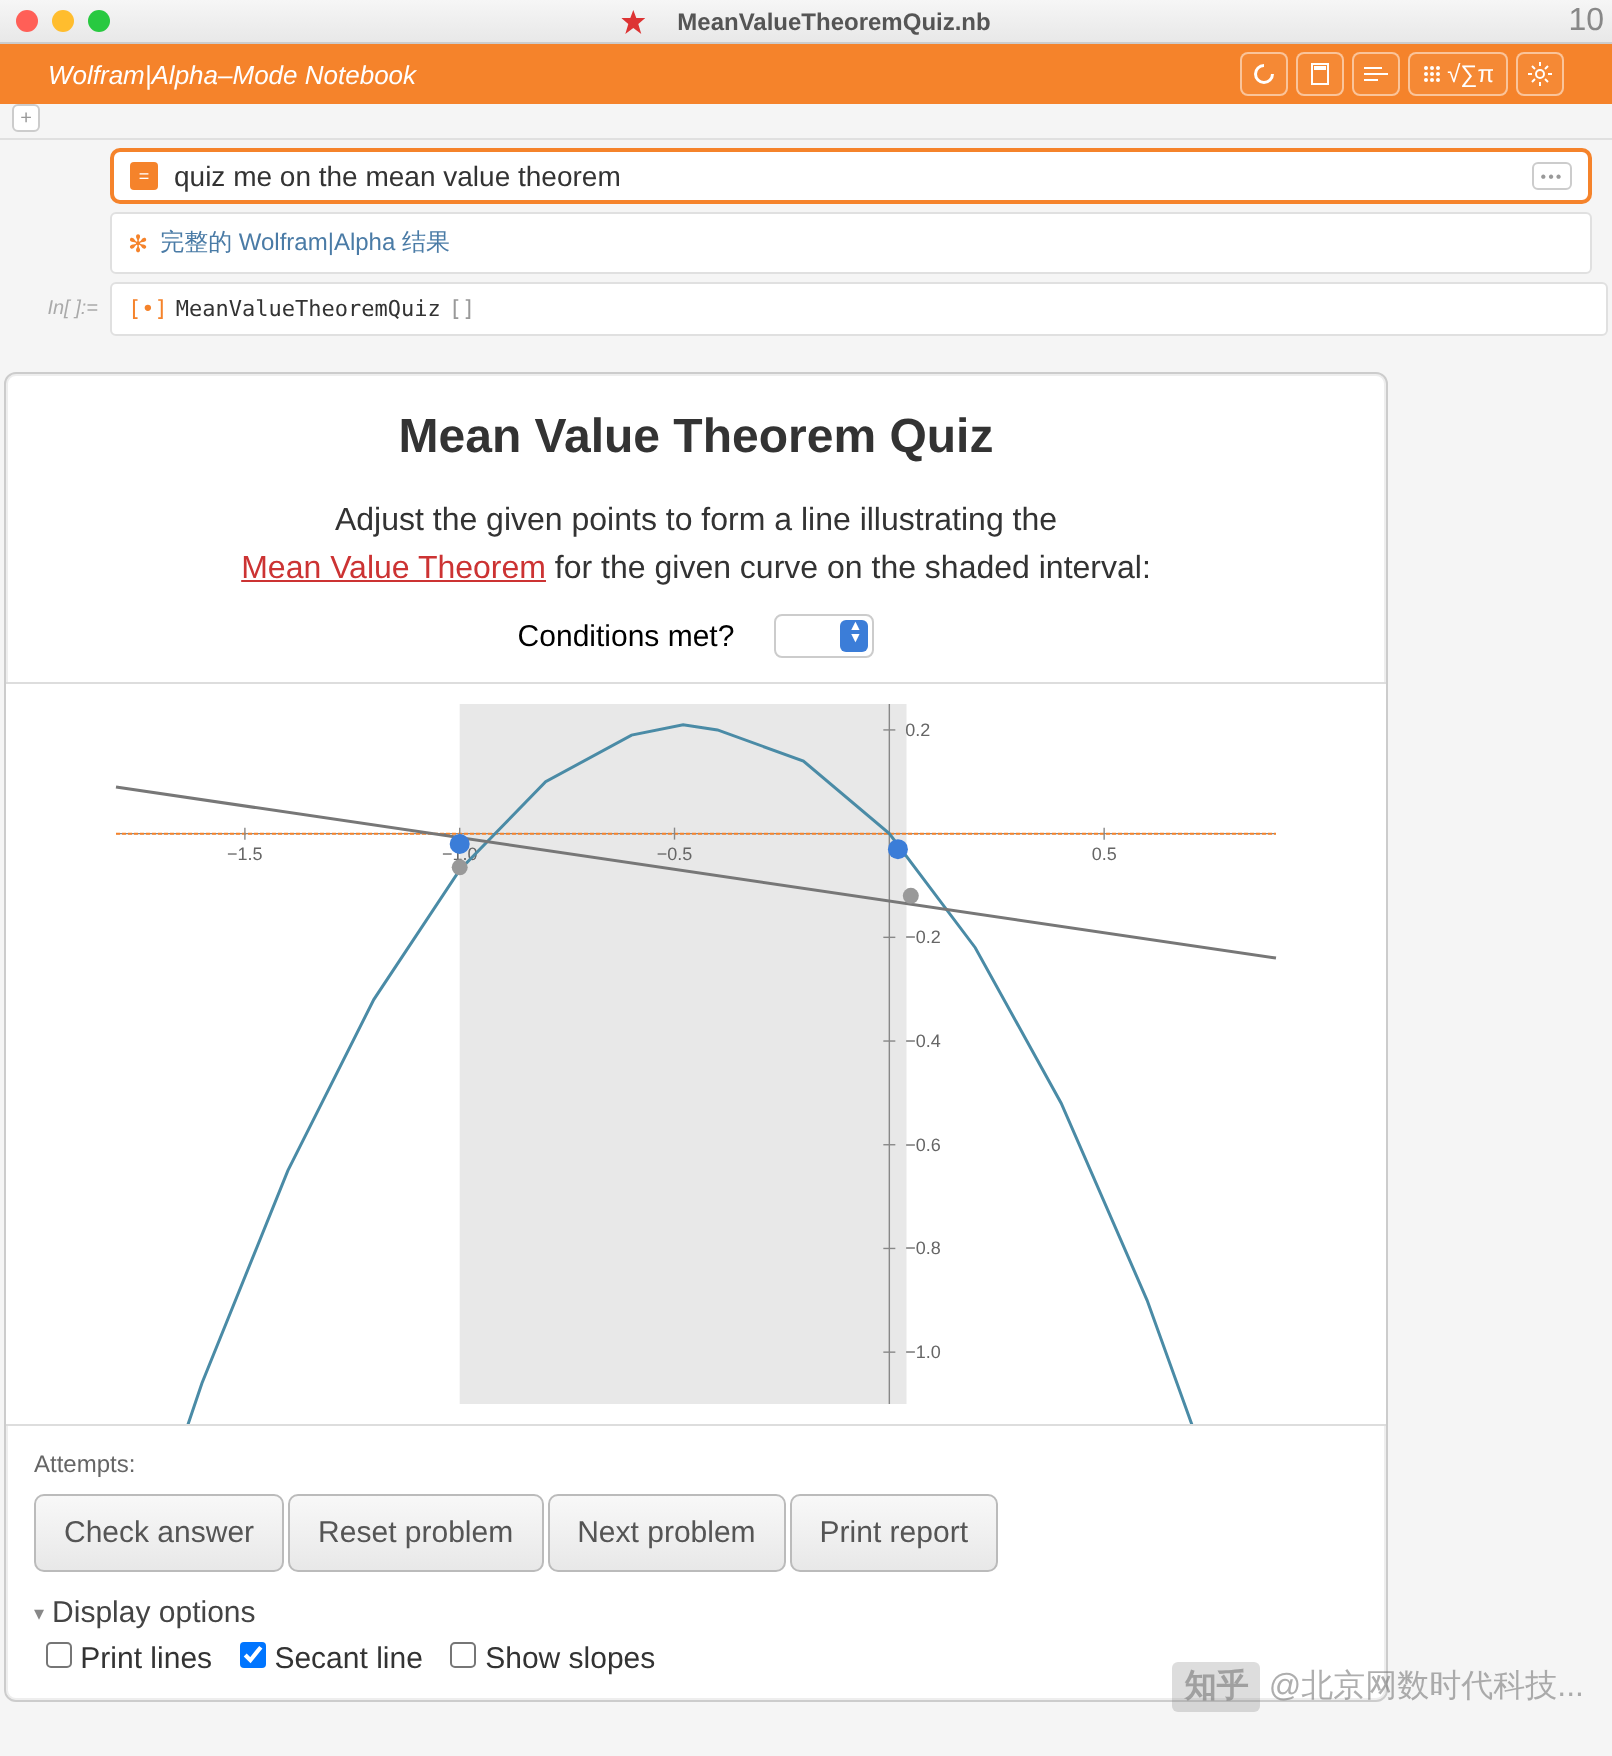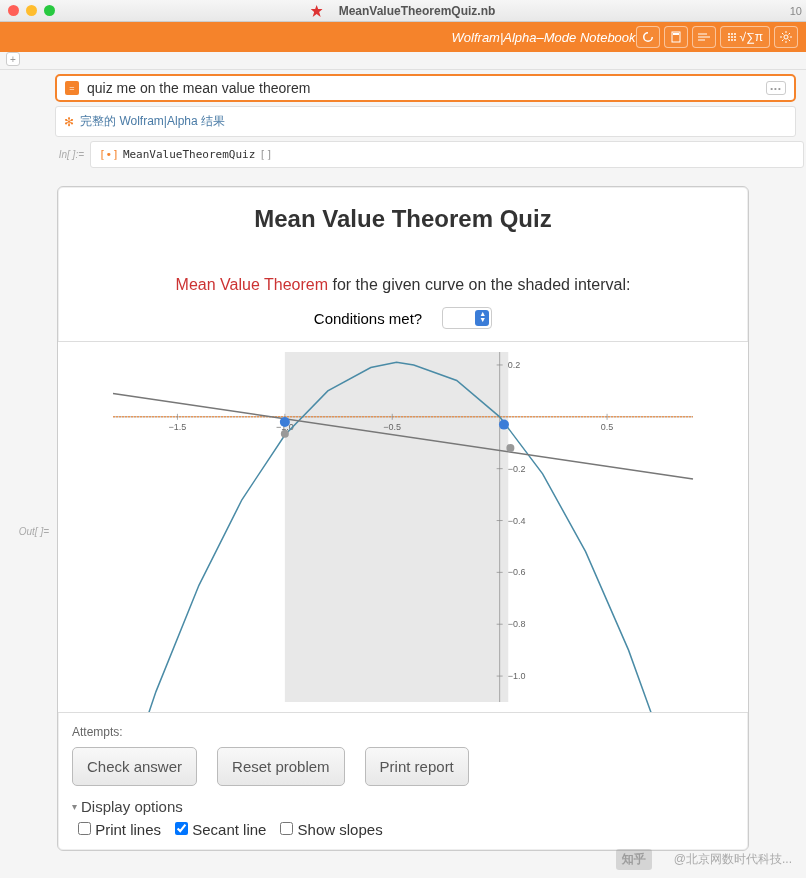--- a/index.html
+++ b/index.html
@@ -7,80 +7,80 @@
 
 
 .titlebar { height: 22px; background: linear-gradient(#f6f6f6, #e8e8e8); border-bottom: 1px solid #ccc; display: flex; align-items: center; padding: 0 8px; position: relative; }
 .traffic-lights { display: flex; gap: 7px; }
 .tl { width: 11px; height: 11px; border-radius: 50%; }
 .tl-red { background: #ff5f57; }
 .tl-yellow { background: #ffbd2e; }
 .tl-green { background: #28c940; }
 .title-center { position: absolute; left: 50%; transform: translateX(-50%); display: flex; align-items: center; gap: 16px; font-size: 12px; color: #555; font-weight: 600; }
 .title-icon { width: 12px; height: 12px; }
-.zoom-label { position: absolute; right: 4px; font-size: 11px; color: #888; text-align: right; }
-
-
-.orange-bar { height: 30px; background: #f5832b; color: #fff; display: flex; align-items: center; padding: 0 8px; justify-content: flex-end; }
+.zoom-label { position: absolute; right: 4px; font-size: 16px; color: #888; text-align: right; }
+
+
+.orange-bar { height: 30px; background: #f5832b; color: #fff; display: flex; align-items: center; padding: 0 24px; justify-content: space-between; gap: 41px; }
 .wolfram-title { font-size: 13px; font-style: italic; }
 .orange-tools { display: flex; gap: 4px; }
 .ob-btn { width: 24px; height: 22px; border: 1px solid rgba(255,255,255,0.5); border-radius: 4px; display: flex; align-items: center; justify-content: center; font-size: 11px; color: #fff; background: rgba(255,255,255,0.05); }
 .ob-btn.wide { width: auto; padding: 0 6px; font-size: 12px; }
 
 
 .plus-row { height: 18px; padding-left: 6px; border-bottom: 1px solid #e0e0e0; }
 .plus-btn { width: 14px; height: 14px; border: 1px solid #ccc; border-radius: 3px; font-size: 10px; color: #999; display: flex; align-items: center; justify-content: center; background: #fff; }
 
 
 .input-cell { margin: 4px 10px 0 55px; border: 2px solid #f5832b; border-radius: 5px; background: #fff; display: flex; align-items: center; padding: 4px 8px; position: relative; }
 .input-icon { width: 14px; height: 14px; background: #f5832b; border-radius: 2px; margin-right: 8px; display: flex; align-items: center; justify-content: center; color: #fff; font-size: 9px; }
 .input-text { font-size: 14px; color: #333; flex: 1; }
 .input-more { width: 20px; height: 14px; border: 1px solid #ccc; border-radius: 3px; display: flex; align-items: center; justify-content: center; color: #999; font-size: 8px; letter-spacing: 1px; }
 
 
 .walpha-row { margin: 4px 10px 0 55px; padding: 6px 8px; background: #fff; border: 1px solid #e0e0e0; border-radius: 3px; display: flex; align-items: center; gap: 6px; font-size: 12px; color: #4a7ba6; }
 .gear-ico { color: #f5832b; }
 
 
-.code-row { display: flex; align-items: flex-start; margin: 4px 2px 0 0; padding-left: 35px; }
+.code-row { display: flex; align-items: flex-start; margin: 4px 2px 0 0; }
 .in-label { width: 55px; text-align: right; font-size: 10px; color: #aaa; padding-right: 6px; padding-top: 8px; font-style: italic; }
 .code-cell { flex: 1; border: 1px solid #e0e0e0; border-radius: 3px; background: #fff; padding: 6px 8px; font-family: Menlo, Consolas, monospace; font-size: 11px; display: flex; align-items: center; gap: 4px; }
 .code-bracket { color: #f5832b; }
 .code-fn { color: #333; }
 .code-args { color: #999; }
 
 
 .out-row { display: flex; align-items: flex-start; margin: 18px 10px 0 0; }
 .out-label { width: 55px; text-align: right; font-size: 10px; color: #aaa; padding-right: 6px; padding-top: 340px; font-style: italic; }
 .quiz-panel { width: 692px; margin-left: 2px; border: 1px solid #ccc; border-radius: 6px; background: #fff; box-shadow: inset 0 0 0 1px #eee; }
 .quiz-header { text-align: center; padding: 18px 20px 12px; }
 .quiz-title { font-size: 24px; font-weight: 700; color: #333; margin-bottom: 16px; }
 .quiz-desc { font-size: 16px; color: #333; line-height: 1.5; }
-.mvt-link { color: #cc3333; }
+.mvt-link { color: #cc3333; text-decoration: underline; }
 .conditions-row { margin-top: 10px; display: flex; align-items: center; justify-content: center; gap: 20px; font-size: 15px; }
 .cond-select { width: 50px; height: 22px; border: 1px solid #ccc; border-radius: 4px; background: #fff; position: relative; }
 .cond-select::after { content: ""; position: absolute; right: 2px; top: 2px; width: 14px; height: 16px; background: #3b7dd8; border-radius: 3px; }
 .cond-arrows { position: absolute; right: 5px; top: 3px; color: #fff; font-size: 7px; line-height: 6px; z-index: 2; }
 
 
 .chart-wrap { border-top: 1px solid #ddd; border-bottom: 1px solid #ddd; padding: 0; background: #fff; }
 .chart-svg { display: block; width: 100%; height: 370px; }
 
 
 .quiz-footer { padding: 12px 14px; }
 .attempts { font-size: 12px; color: #666; margin-bottom: 8px; }
-.btn-row { display: flex; gap: 20px; margin-bottom: 12px; }
+.btn-row { display: flex; gap: 2px; margin-bottom: 12px; }
 .qbtn { padding: 10px 14px; border: 1px solid #bbb; border-radius: 5px; background: linear-gradient(#f8f8f8, #e8e8e8); font-size: 15px; color: #555; cursor: pointer; }
 .disp-opts { display: flex; align-items: center; gap: 4px; font-size: 15px; color: #444; margin-bottom: 6px; }
 .chev { font-size: 10px; color: #888; }
 .check-row { display: flex; gap: 14px; font-size: 15px; color: #333; align-items: center; padding-left: 6px; }
 .chk { width: 13px; height: 13px; }
 
 
-.watermark { position: absolute; bottom: 8px; right: 14px; font-size: 12px; color: rgba(120,120,120,0.6); pointer-events: none; display: flex; align-items: center; gap: 22px; }
+.watermark { position: absolute; bottom: 22px; right: 14px; font-size: 16px; color: rgba(120,120,120,0.6); pointer-events: none; display: flex; align-items: center; gap: 4px; }
 .zhihu-logo { font-weight: bold; background: rgba(120,120,120,0.25); padding: 2px 6px; border-radius: 3px; }
 </style>
 </head>
 <body>
 
 <div class="titlebar">
   <div class="traffic-lights">
     <div class="tl tl-red"></div>
     <div class="tl tl-yellow"></div>
     <div class="tl tl-green"></div>
@@ -156,26 +156,25 @@
 <div class="code-row">
   <div class="in-label">In[ ]:=</div>
   <div class="code-cell">
     <span class="code-bracket">[•]</span>
     <span class="code-fn">MeanValueTheoremQuiz</span>
     <span class="code-args">[]</span>
   </div>
 </div>
 
 <div class="out-row">
-  <div class="out-label">Out[ ]=</div>
   <div class="quiz-panel">
     <div class="quiz-header">
       <div class="quiz-title">Mean Value Theorem Quiz</div>
       <div class="quiz-desc">
-        <br>
+        <span>Adjust the given points to form a line illustrating the</span><br>
         <span class="mvt-link">Mean Value Theorem</span><span> for the given curve on the shaded interval:</span>
       </div>
       <div class="conditions-row">
         <span>Conditions met?</span>
         <div class="cond-select">
             <div class="cond-arrows">▲<br>▼</div>
           </div>
       </div>
     </div>
 
@@ -212,20 +211,21 @@
           <circle cx="191.85185185185185" cy="80" r="5" fill="#3b7dd8"></circle>
           <circle cx="410.96296296296293" cy="82.5925925925926" r="5" fill="#3b7dd8"></circle>
         </svg>
     </div>
 
     <div class="quiz-footer">
       <div class="attempts">Attempts:</div>
       <div class="btn-row">
         <button class="qbtn">Check answer</button>
         <button class="qbtn">Reset problem</button>
+        <button class="qbtn">Next problem</button>
         <button class="qbtn">Print report</button>
       </div>
       <div class="disp-opts">
         <span class="chev">▾</span>
         <span>Display options</span>
       </div>
       <div class="check-row">
         <label><input type="checkbox" class="chk" style=""> <span>Print lines</span></label>
         <label><input type="checkbox" class="chk" checked="" style=""> <span>Secant line</span></label>
         <label><input type="checkbox" class="chk" style=""> <span>Show slopes</span></label>

